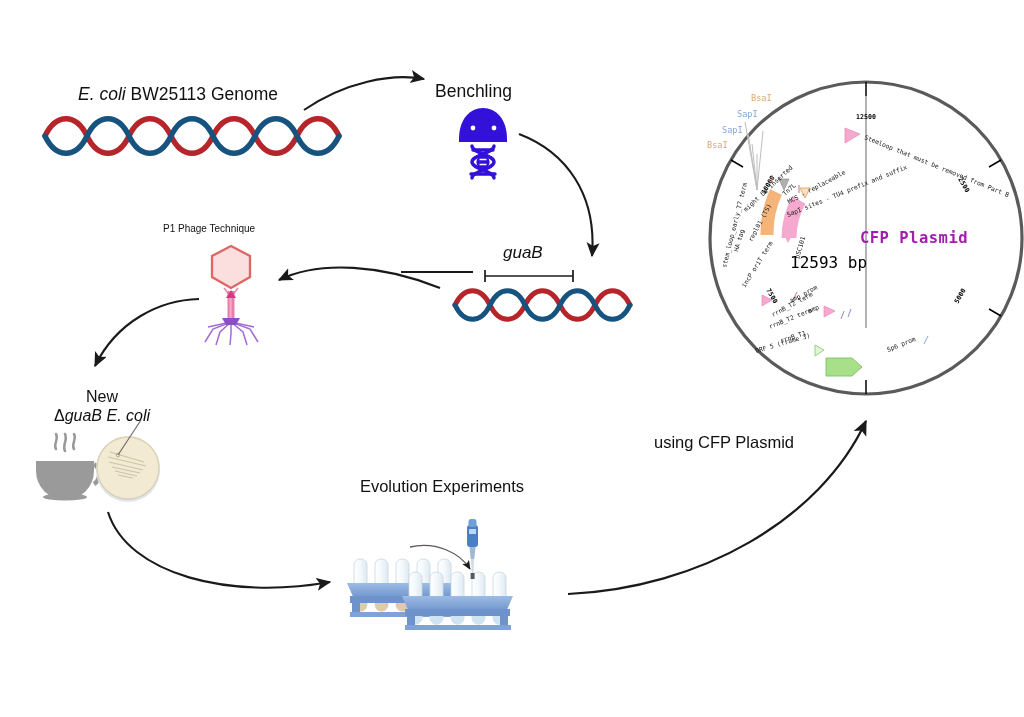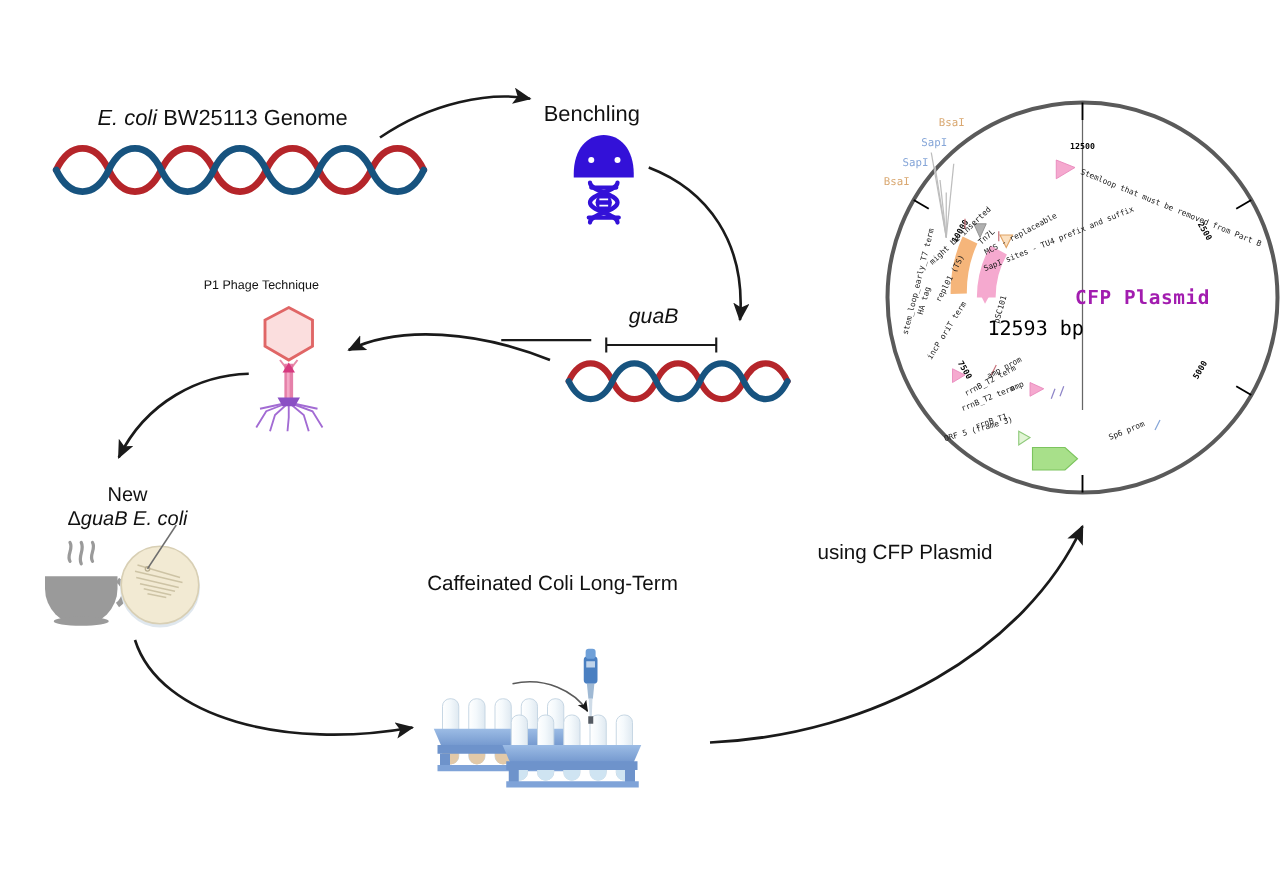--- a/index.html
+++ b/index.html
@@ -351,18 +351,18 @@
 <div class="lbl" id="genome-label"><span class="ital">E. coli</span><span> BW25113 Genome</span></div>
 
 <div class="lbl" id="benchling-label">Benchling</div>
 
 <div class="lbl" id="phage-label">P1 Phage Technique</div>
 
 <div class="lbl" id="guab-label">guaB</div>
 
 <div class="lbl" id="newcoli-label"><span>New</span><br><span>Δ</span><span class="ital">guaB E. coli</span></div>
 
-<div class="lbl" id="evolution-label"><span>Caffeinated Coli Long-Term</span><br></div>
+<div class="lbl" id="evolution-label"><br><span>Evolution Experiments</span></div>
 
 <div class="lbl" id="fitness-label"><br><span>using CFP Plasmid</span></div>
 
 <div class="pl-title">CFP Plasmid</div>
 <div class="pl-sub">12593 bp</div>
 
 </body></html>

